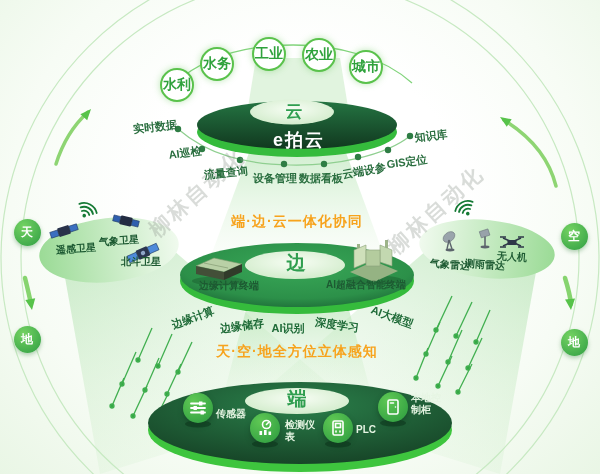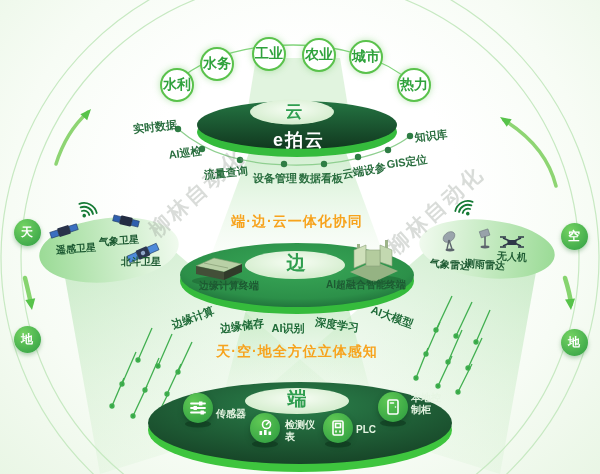--- a/index.html
+++ b/index.html
@@ -276,25 +276,22 @@
     </div>
   <div class="sector" style="left:215px;top:62px;">
       <span>水务</span>
     </div>
   <div class="sector" style="left:267px;top:52px;">
       <span>工业</span>
     </div>
   <div class="sector" style="left:317px;top:53px;">
       <span>农业</span>
     </div>
-  <div class="sector" style="left:364px;top:55px;">
+  <div class="sector" style="left:364px;top:65px;">
       <span>城市</span>
-    </div>
-  <div class="sector" style="left:412px;top:83px;">
-      <span>热力</span>
     </div>
 
   <div class="lbl pchar" style="left:294px;top:111px;font-size:17px;">云</div>
   <div class="lbl pname" style="left:299px;top:140px;">e拍云</div>
 
   <div class="lbl cfeat" style="left:155px;top:127px;transform:translate(-50%,-50%) rotate(-6deg);">实时数据</div>
   <div class="lbl cfeat" style="left:185px;top:153px;transform:translate(-50%,-50%) rotate(-8deg);">AI巡检</div>
   <div class="lbl cfeat" style="left:226px;top:173px;transform:translate(-50%,-50%) rotate(-6deg);">流量查询</div>
   <div class="lbl cfeat" style="left:275px;top:178px;">设备管理</div>
   <div class="lbl cfeat" style="left:321px;top:178px;">数据看板</div>

